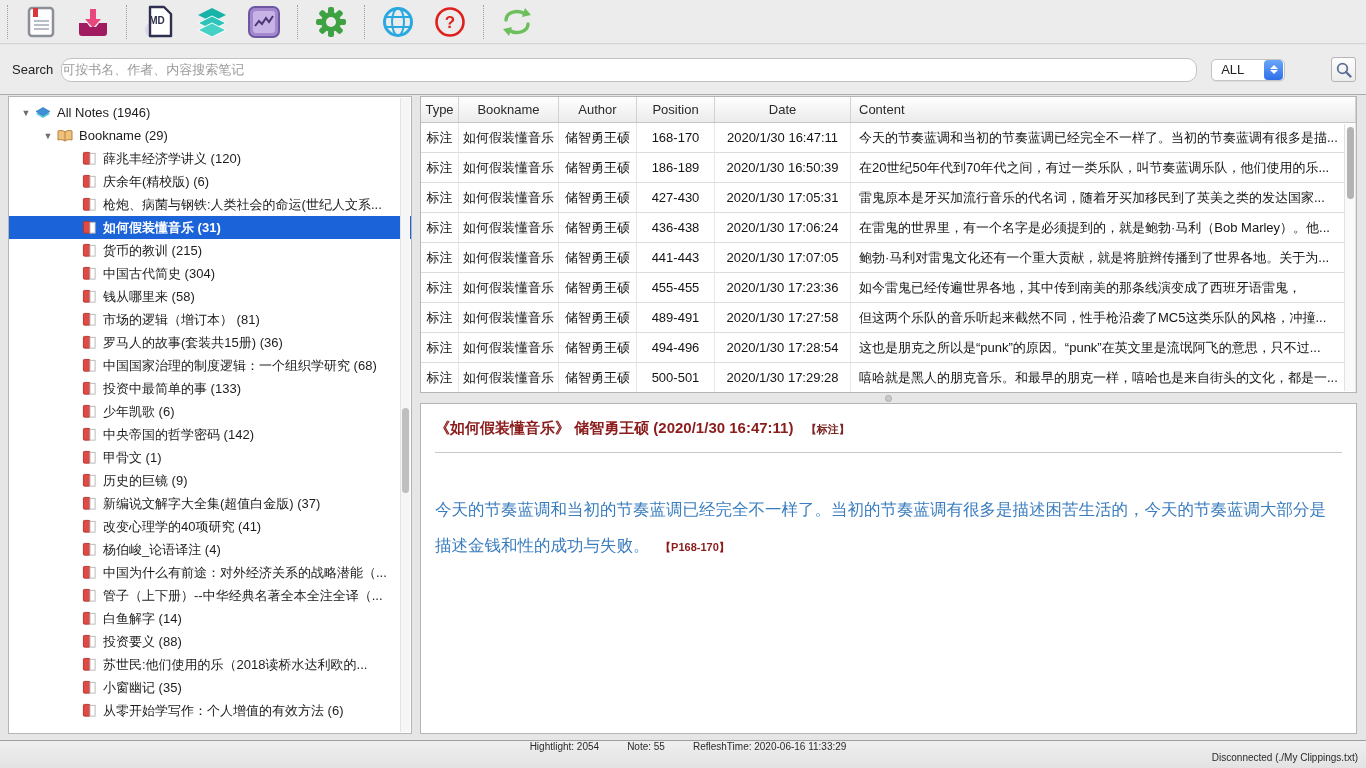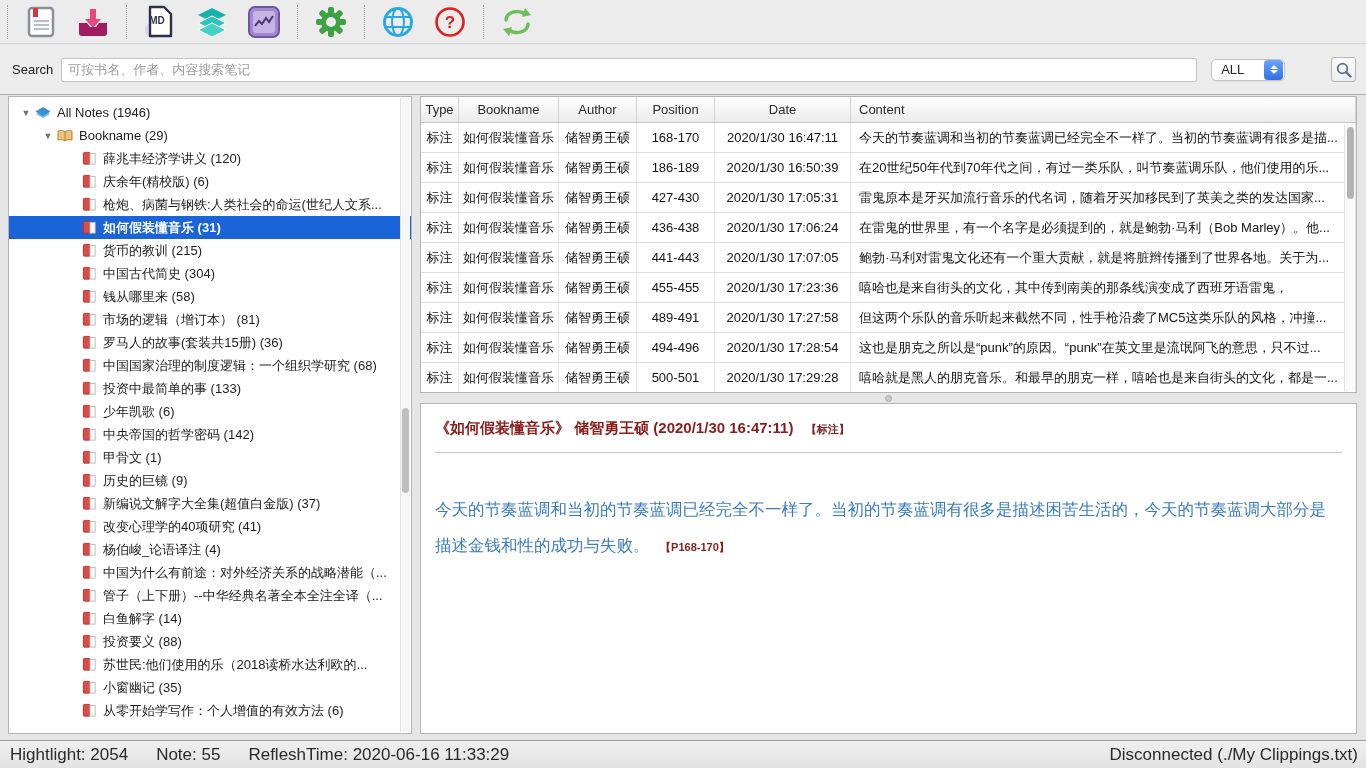--- a/index.html
+++ b/index.html
@@ -13,22 +13,22 @@
     display:flex; align-items:center; }
   .tb-sep { width:1px; height:34px; border-left:1px dotted #9f9f9f; margin:0 7px; }
   .tb-icon { width:36px; height:36px; margin:0 8px; display:flex; align-items:center; justify-content:center; cursor:pointer; }
   .tb-icon svg { display:block; }
 
   
   .searchrow { position:absolute; left:0; top:45px; width:1366px; height:50px;
     background:#ececec; border-bottom:1px solid #ababab;
     display:flex; align-items:center; }
   .search-label { font-size:13px; color:#222; margin-left:12px; margin-right:8px; }
-  .search-input { width:1136px; height:24px; border:1px solid #c3c3c3; border-radius:2px;
-    background:#fff; font-size:13px; padding:0 6px; color:#222; outline:none; }
+  .search-input { width:1136px; height:24px; border:1px solid #c3c3c3; border-radius:10px;
+    background:#fff; font-size:13px; padding:0 0; color:#222; outline:none; }
   .search-input::placeholder { color:#9a9a9a; }
   .popup { margin-left:14px; width:74px; height:22px; background:#fff;
     border:1px solid #c4c4c4; border-radius:5px; display:flex; align-items:center;
     position:relative; cursor:pointer; box-shadow:0 1px 1px rgba(0,0,0,.06);justify-content:flex-end; }
   .popup .val { flex:1; font-size:13px; color:#222; padding-left:9px; }
   .popup .chev { width:19px; height:20px; margin-right:1px; border-radius:4px;
     background:linear-gradient(#6aa6f8,#2e6fe8); display:flex; flex-direction:column;
     align-items:center; justify-content:center; gap:1px; }
   .popup .chev i { width:0; height:0; border-left:4px solid transparent; border-right:4px solid transparent; }
   .popup .chev .up   { border-bottom:4px solid #fff; }
@@ -88,21 +88,21 @@
   .detail-title { font-size:15px; color:#8c1c1c; font-weight:bold; }
   .detail-title .tag { font-size:11px; margin-left:8px; font-weight:bold; color:#7c2525; }
   .detail-hr { margin-top:14px; border:0; border-top:1px solid #c9c9c9; }
   .detail-content { margin-top:38px; font-size:16.5px; color:#3a7dbe; line-height:2.2;
     width:905px; }
   .detail-content .ptag { font-size:11px; color:#8c1c1c; font-weight:bold; margin-left:6px; }
 
   
   .statusbar { position:absolute; left:0; bottom:0; width:1366px; height:28px;
     background:linear-gradient(#efefef,#e3e3e3); border-top:1px solid #9e9e9e;
-    display:flex; align-items:center; font-size:17px; color:#2a2a2a; }
+    display:flex; align-items:center; font-size:10px; color:#2a2a2a;flex-direction:column; }
   .statusbar .left { display:flex; gap:28px; margin-left:10px; }
   .statusbar .right { margin-left:auto; margin-right:8px; }
 </style>
 </head>
 <body>
 
 <div class="toolbar">
   <span class="tb-sep"></span>
 
   <div class="tb-icon">
@@ -518,21 +518,21 @@
         <div class="td c3">441-443</div>
         <div class="td c4">2020/1/30 17:07:05</div>
         <div class="td c5">鲍勃·马利对雷鬼文化还有一个重大贡献，就是将脏辫传播到了世界各地。关于为...</div>
       </div>
       <div class="tr">
         <div class="td c0">标注</div>
         <div class="td c1">如何假装懂音乐</div>
         <div class="td c2">储智勇王硕</div>
         <div class="td c3">455-455</div>
         <div class="td c4">2020/1/30 17:23:36</div>
-        <div class="td c5">嘻哈也是来自街头的文化，其中传到南美的那条线演变成了西班牙语雷鬼，</div>
+        <div class="td c5">如今雷鬼已经传遍世界各地，其中传到南美的那条线演变成了西班牙语雷鬼，</div>
       </div>
       <div class="tr">
         <div class="td c0">标注</div>
         <div class="td c1">如何假装懂音乐</div>
         <div class="td c2">储智勇王硕</div>
         <div class="td c3">489-491</div>
         <div class="td c4">2020/1/30 17:27:58</div>
         <div class="td c5">但这两个乐队的音乐听起来截然不同，性手枪沿袭了MC5这类乐队的风格，冲撞...</div>
       </div>
       <div class="tr">

